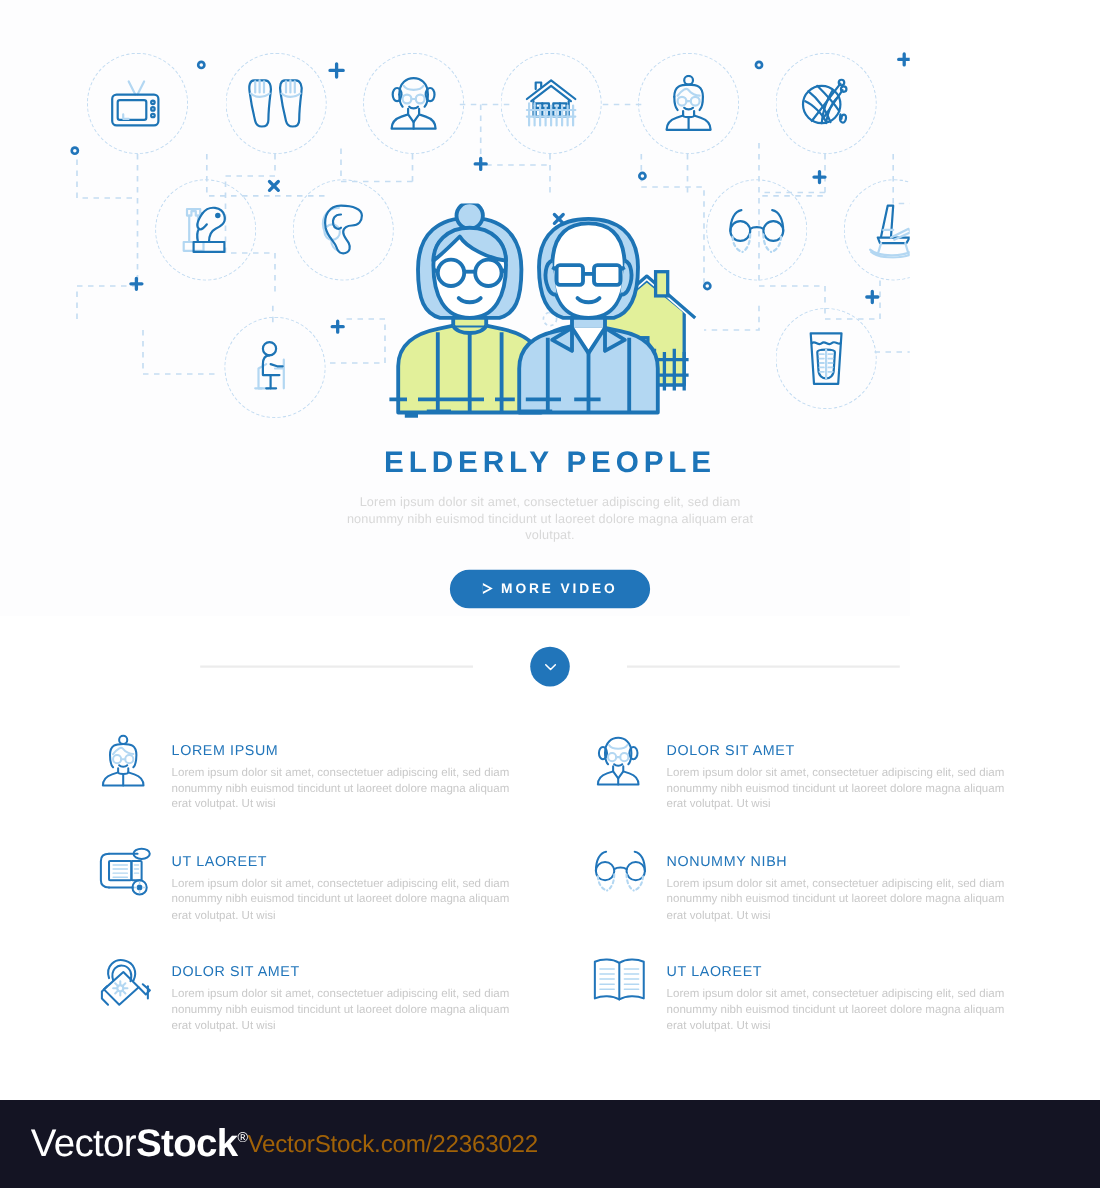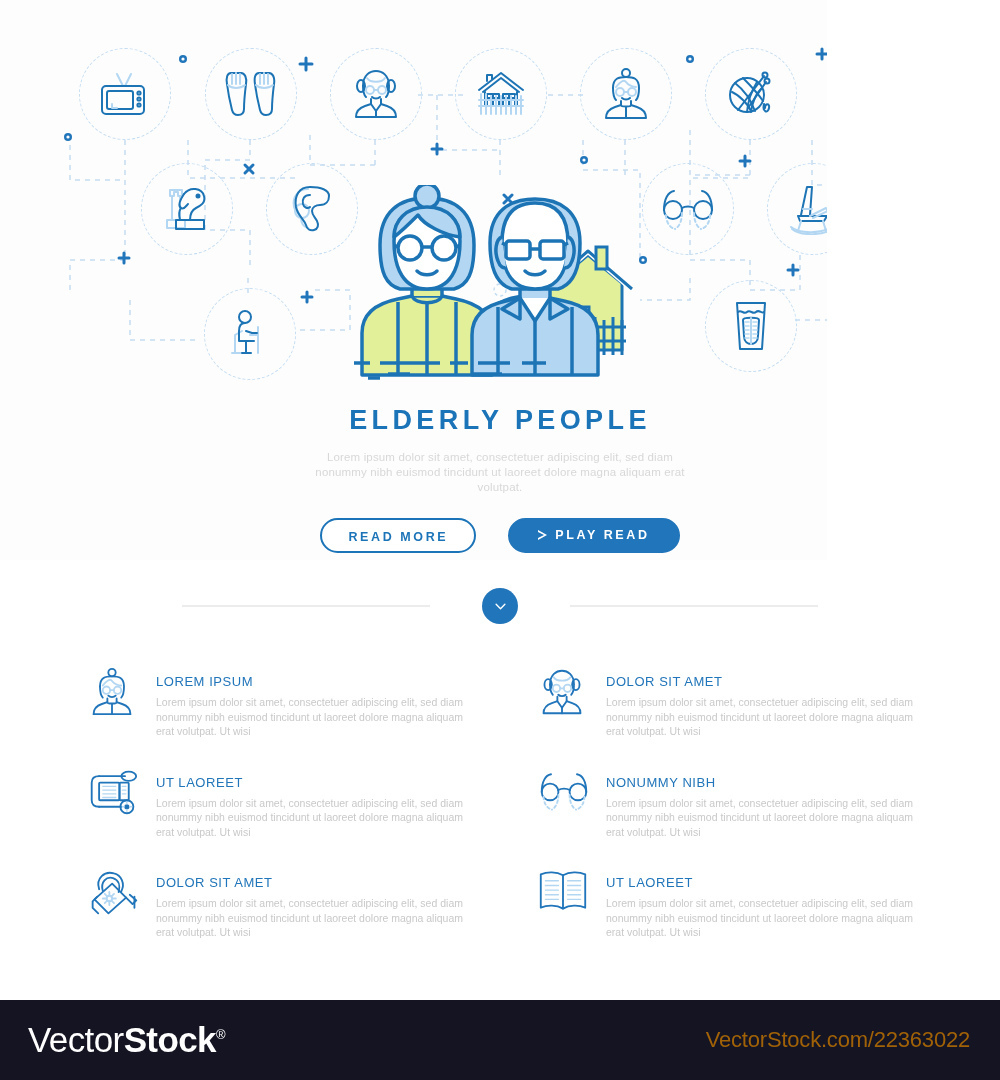--- a/index.html
+++ b/index.html
@@ -192,21 +192,20 @@
   }
 
   
   .footer {
     position: absolute;
     left: 0; top: 1000px;
     width: 1000px; height: 80px;
     background: #141423;
     display: flex;
     align-items: center;
-    justify-content: space-between;
     padding: 0 30px 0 28px;
   }
   .logo {
     color: #ffffff;
     font-size: 35px;
     letter-spacing: -0.6px;
     font-family: "Liberation Sans", sans-serif;
     position: relative;
   }
   .logo .light { font-weight: 300; }
@@ -584,24 +583,23 @@
         <path d="M4 178 L20 178 M30 178 L90 178 M100 178 L118 178 M128 178 L160 178 M172 178 L196 178"></path>
         <path d="M38 189 L60 189 M122 189 L152 189"></path>
         <path d="M18 193 L30 193"></path>
       </g>
     </svg>
 
     <div class="hero-text">
       <h1 class="hero-title">ELDERLY PEOPLE</h1>
       <p class="hero-sub">Lorem ipsum dolor sit amet, consectetuer adipiscing elit, sed diam nonummy nibh euismod tincidunt ut laoreet dolore magna aliquam erat volutpat.</p>
       <div class="hero-buttons">
-        <div class="btn btn-outline">READ MORE</div>
         <div class="btn btn-solid">
           <span class="play-tri-outline"></span>
-          <span>PLAY READ</span>
+          <span>MORE VIDEO</span>
         </div>
       </div>
     </div>
   </div>
 
   <div class="divider">
     <div class="divider-line"></div>
     <div class="scroll-circle">
       <svg class="chev" viewBox="0 0 12 8">
         <path d="M1 1.5 L6 6.5 L11 1.5" fill="none" stroke="#ffffff" stroke-width="1.6" stroke-linecap="round" stroke-linejoin="round"></path>

